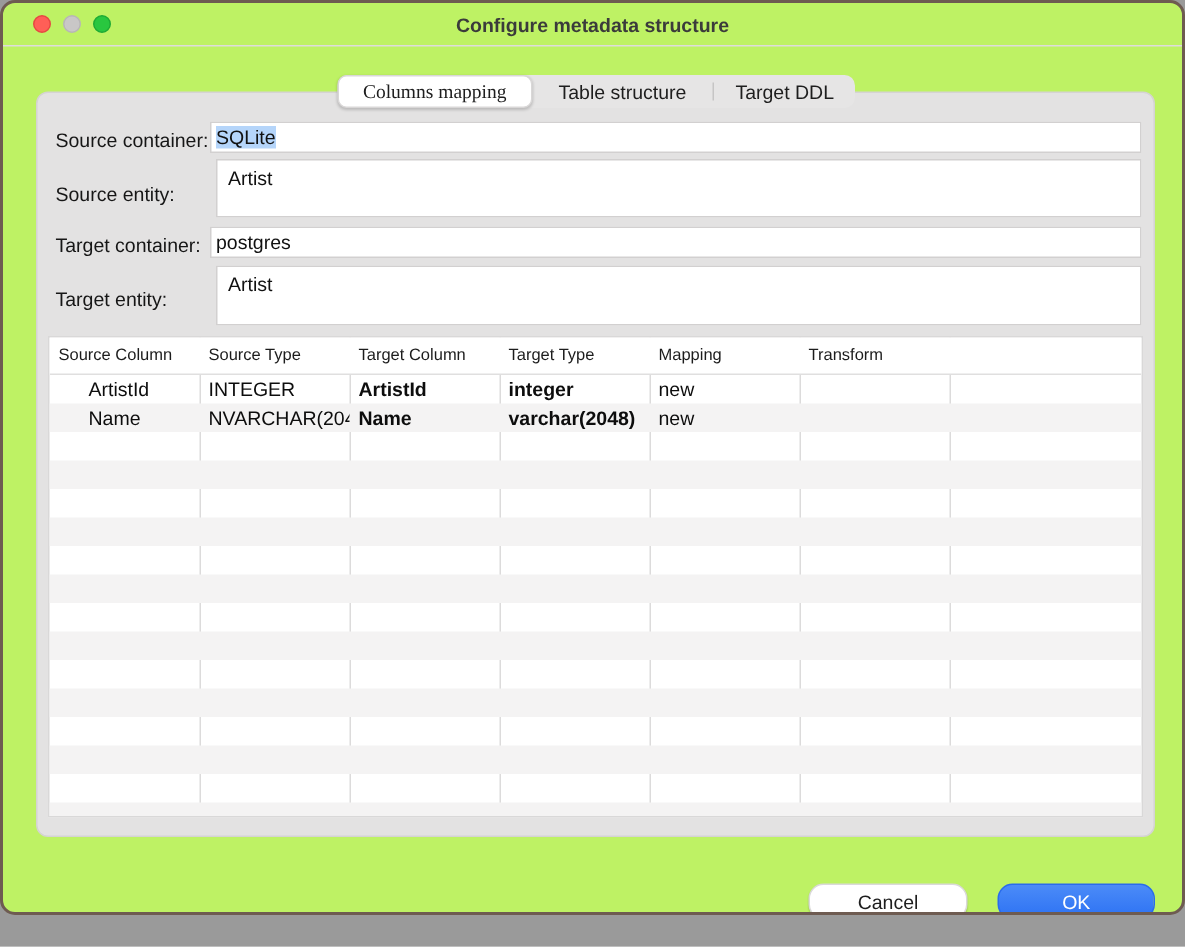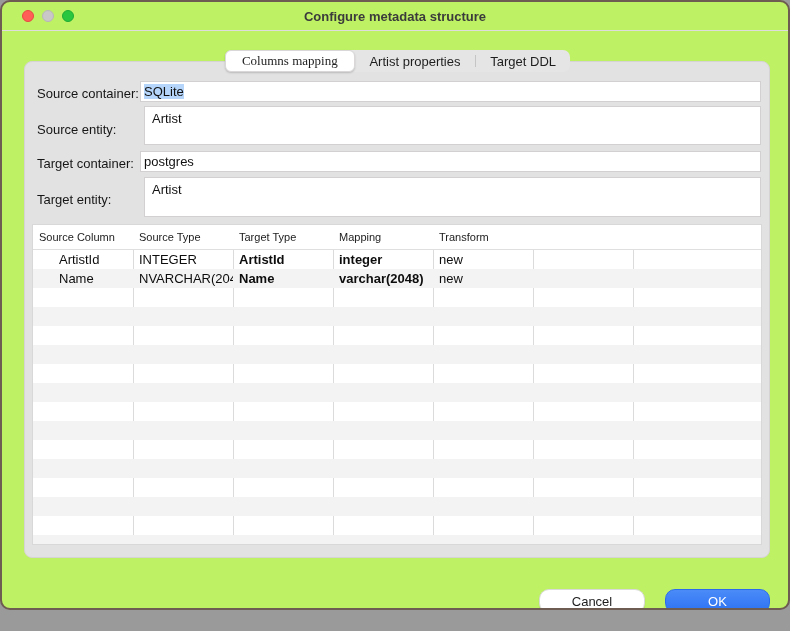--- a/index.html
+++ b/index.html
@@ -91,21 +91,21 @@
     <span class="tl-dot tl-close"></span>
     <span class="tl-dot tl-min"></span>
     <span class="tl-dot tl-zoom"></span>
     <div class="title">Configure metadata structure</div>
   </div>
 
   <div class="panel"></div>
 
   <div class="tabs">
     <div class="tab tab-1 selected">Columns mapping</div>
-    <div class="tab tab-2">Artist properties</div>
+    <div class="tab tab-2">Table structure</div>
     <div class="tab-divider"></div>
     <div class="tab tab-3">Target DDL</div>
   </div>
 
   <div class="flabel" style="left:35px; top:84px;">Source container:</div>
   <div class="field field-line" style="left:138px; top:79px; width:621px;"><span class="sel">SQLite</span></div>
 
   <div class="flabel" style="left:35px; top:120px;">Source entity:</div>
   <div class="field field-area" style="left:142px; top:104px; width:617px; height:39px;">Artist</div>
 
@@ -119,20 +119,21 @@
     <div class="vline" style="left:100px;"></div>
     <div class="vline" style="left:200px;"></div>
     <div class="vline" style="left:300px;"></div>
     <div class="vline" style="left:400px;"></div>
     <div class="vline" style="left:500px;"></div>
     <div class="vline" style="left:600px;"></div>
 
     <div class="thead">
       <div class="th">Source Column</div>
       <div class="th">Source Type</div>
+      <div class="th">Target Column</div>
       <div class="th">Target Type</div>
       <div class="th">Mapping</div>
       <div class="th">Transform</div>
       <div class="th"></div>
     </div>
 
     <div class="tbody">
       <div class="trow">
         <div class="td">
           <span class="type-icon icon-123"><span>123</span><span class="badge">?</span></span>

